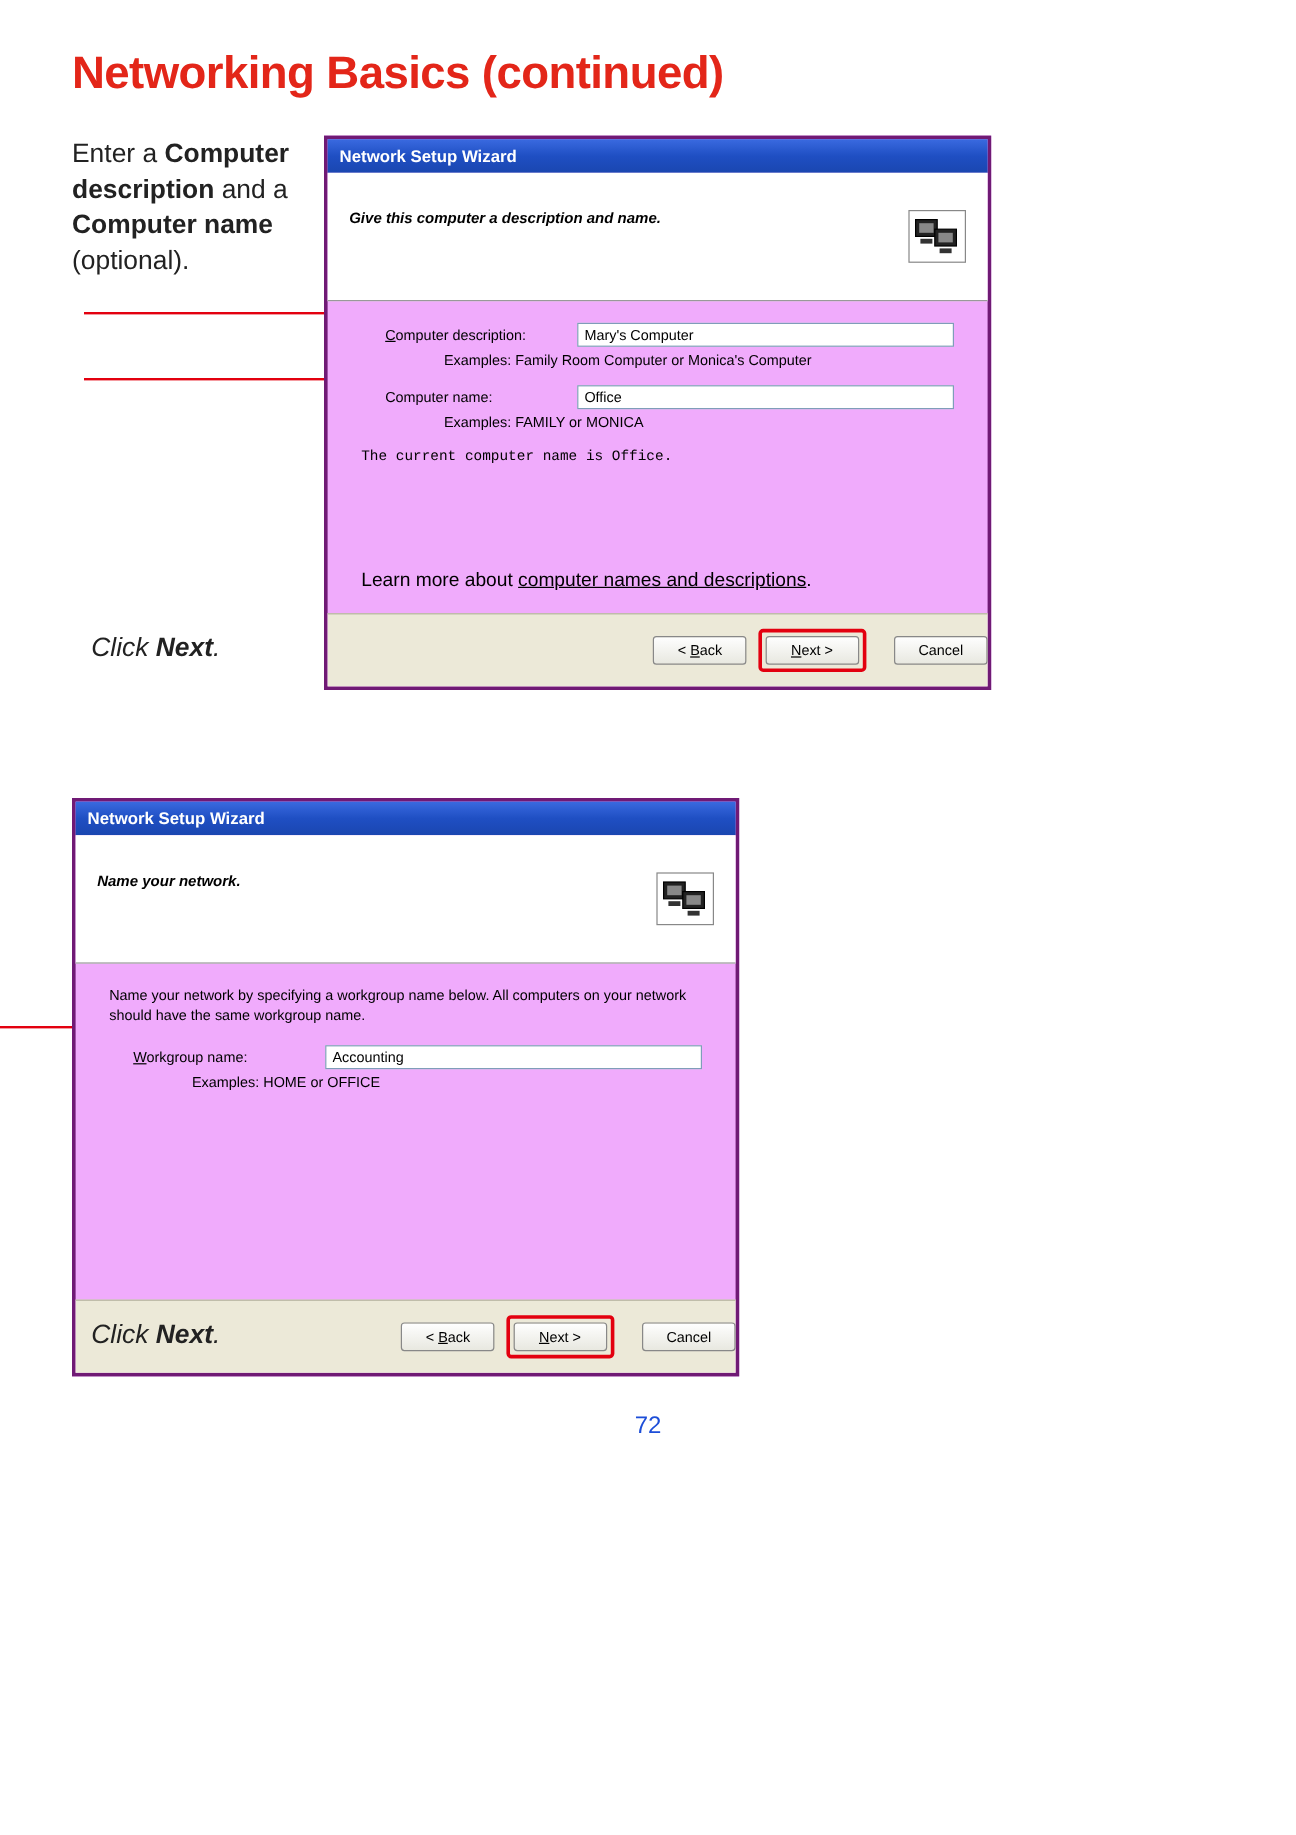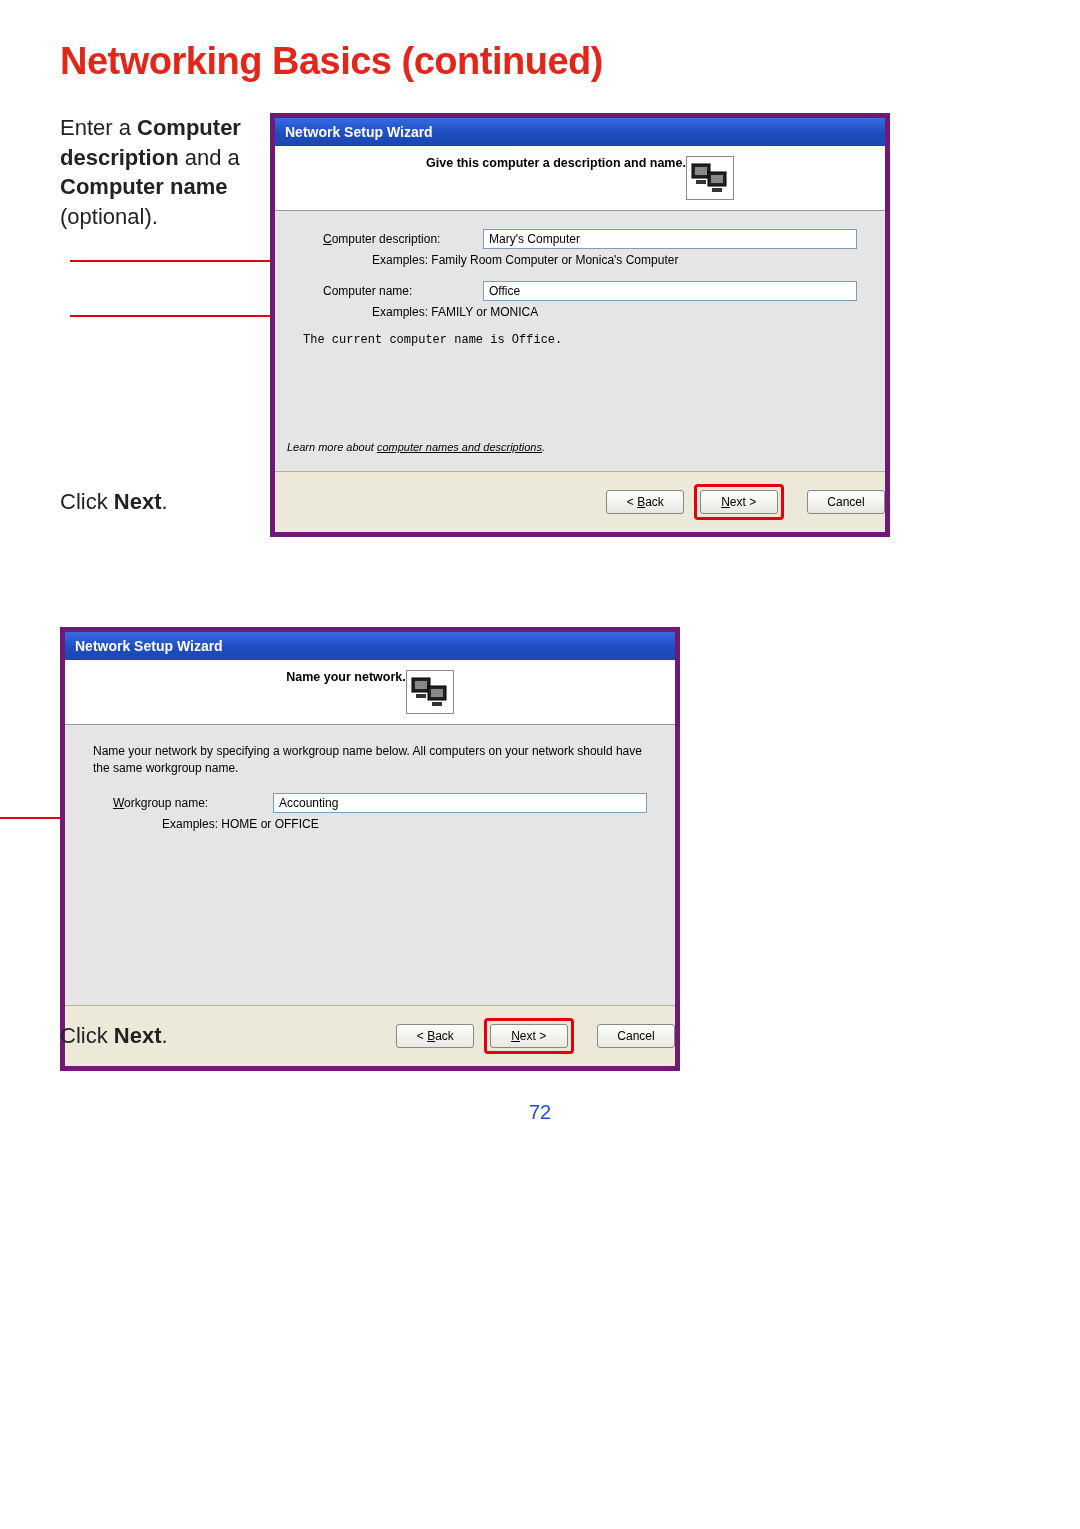--- a/index.html
+++ b/index.html
@@ -27,52 +27,54 @@
     width: 210px;
     flex: 0 0 210px;
     font-size: 22px;
     color: #222;
     line-height: 1.35;
     position: relative;
   }
   .side-bottom {
     position: absolute;
     bottom: 22px;
-    left: 0;
+    left: 16px;
     font-size: 22px;
     color: #222;
+    font-style: italic;
   }
   .bold { font-weight: bold; }
   .dialog-wrap {
     flex: 1;
     position: relative;
   }
   .dialog {
-    width: 620px;
-    border: 5px solid #701a75;
-    background: #e5e5e5;
+    width: 556px;
+    border: 3px solid #701a75;
+    background: #f0abfc;
     font-family: Tahoma, Arial, sans-serif;
     font-size: 12px;
     color: #000;
     position: relative;
   }
   .titlebar {
     background: linear-gradient(to bottom, #3a6ae0 0%, #1f4fc3 50%, #1a46b0 100%);
     color: #fff;
     font-weight: bold;
     padding: 6px 10px;
     font-size: 14px;
   }
   .header-panel {
     background: #fff;
-    padding: 10px 18px;
+    padding: 31px 18px;
     display: flex;
-    justify-content: center;
+    justify-content: space-between;
     align-items: flex-start;
     border-bottom: 1px solid #999;
+    font-style: italic;
   }
   .header-text { font-weight: bold; font-size: 12.5px; }
   .header-icon {
     width: 48px; height: 44px;
     border: 1px solid #888;
     background: #fff;
     display: flex; align-items: center; justify-content: center;
   }
   .header-icon svg { width: 40px; height: 36px; }
   .body-panel {
@@ -108,23 +110,22 @@
   }
   .plain-line {
     font-size: 12px;
     margin-top: 4px;
     margin-bottom: 8px;
     font-family: Liberation Mono, monospace;
   }
   .learn-more {
     position: absolute;
     bottom: 18px;
-    left: 12px;
-    font-size: 11px;
-    font-style: italic;
+    left: 28px;
+    font-size: 16px;
   }
   .learn-more .link { text-decoration: underline; color: #000; }
   .button-row {
     border-top: 1px solid #b5b29e;
     padding: 12px 0;
     text-align: right;
     background: #ece9d8;
   }
   .btn {
     display: inline-block;

